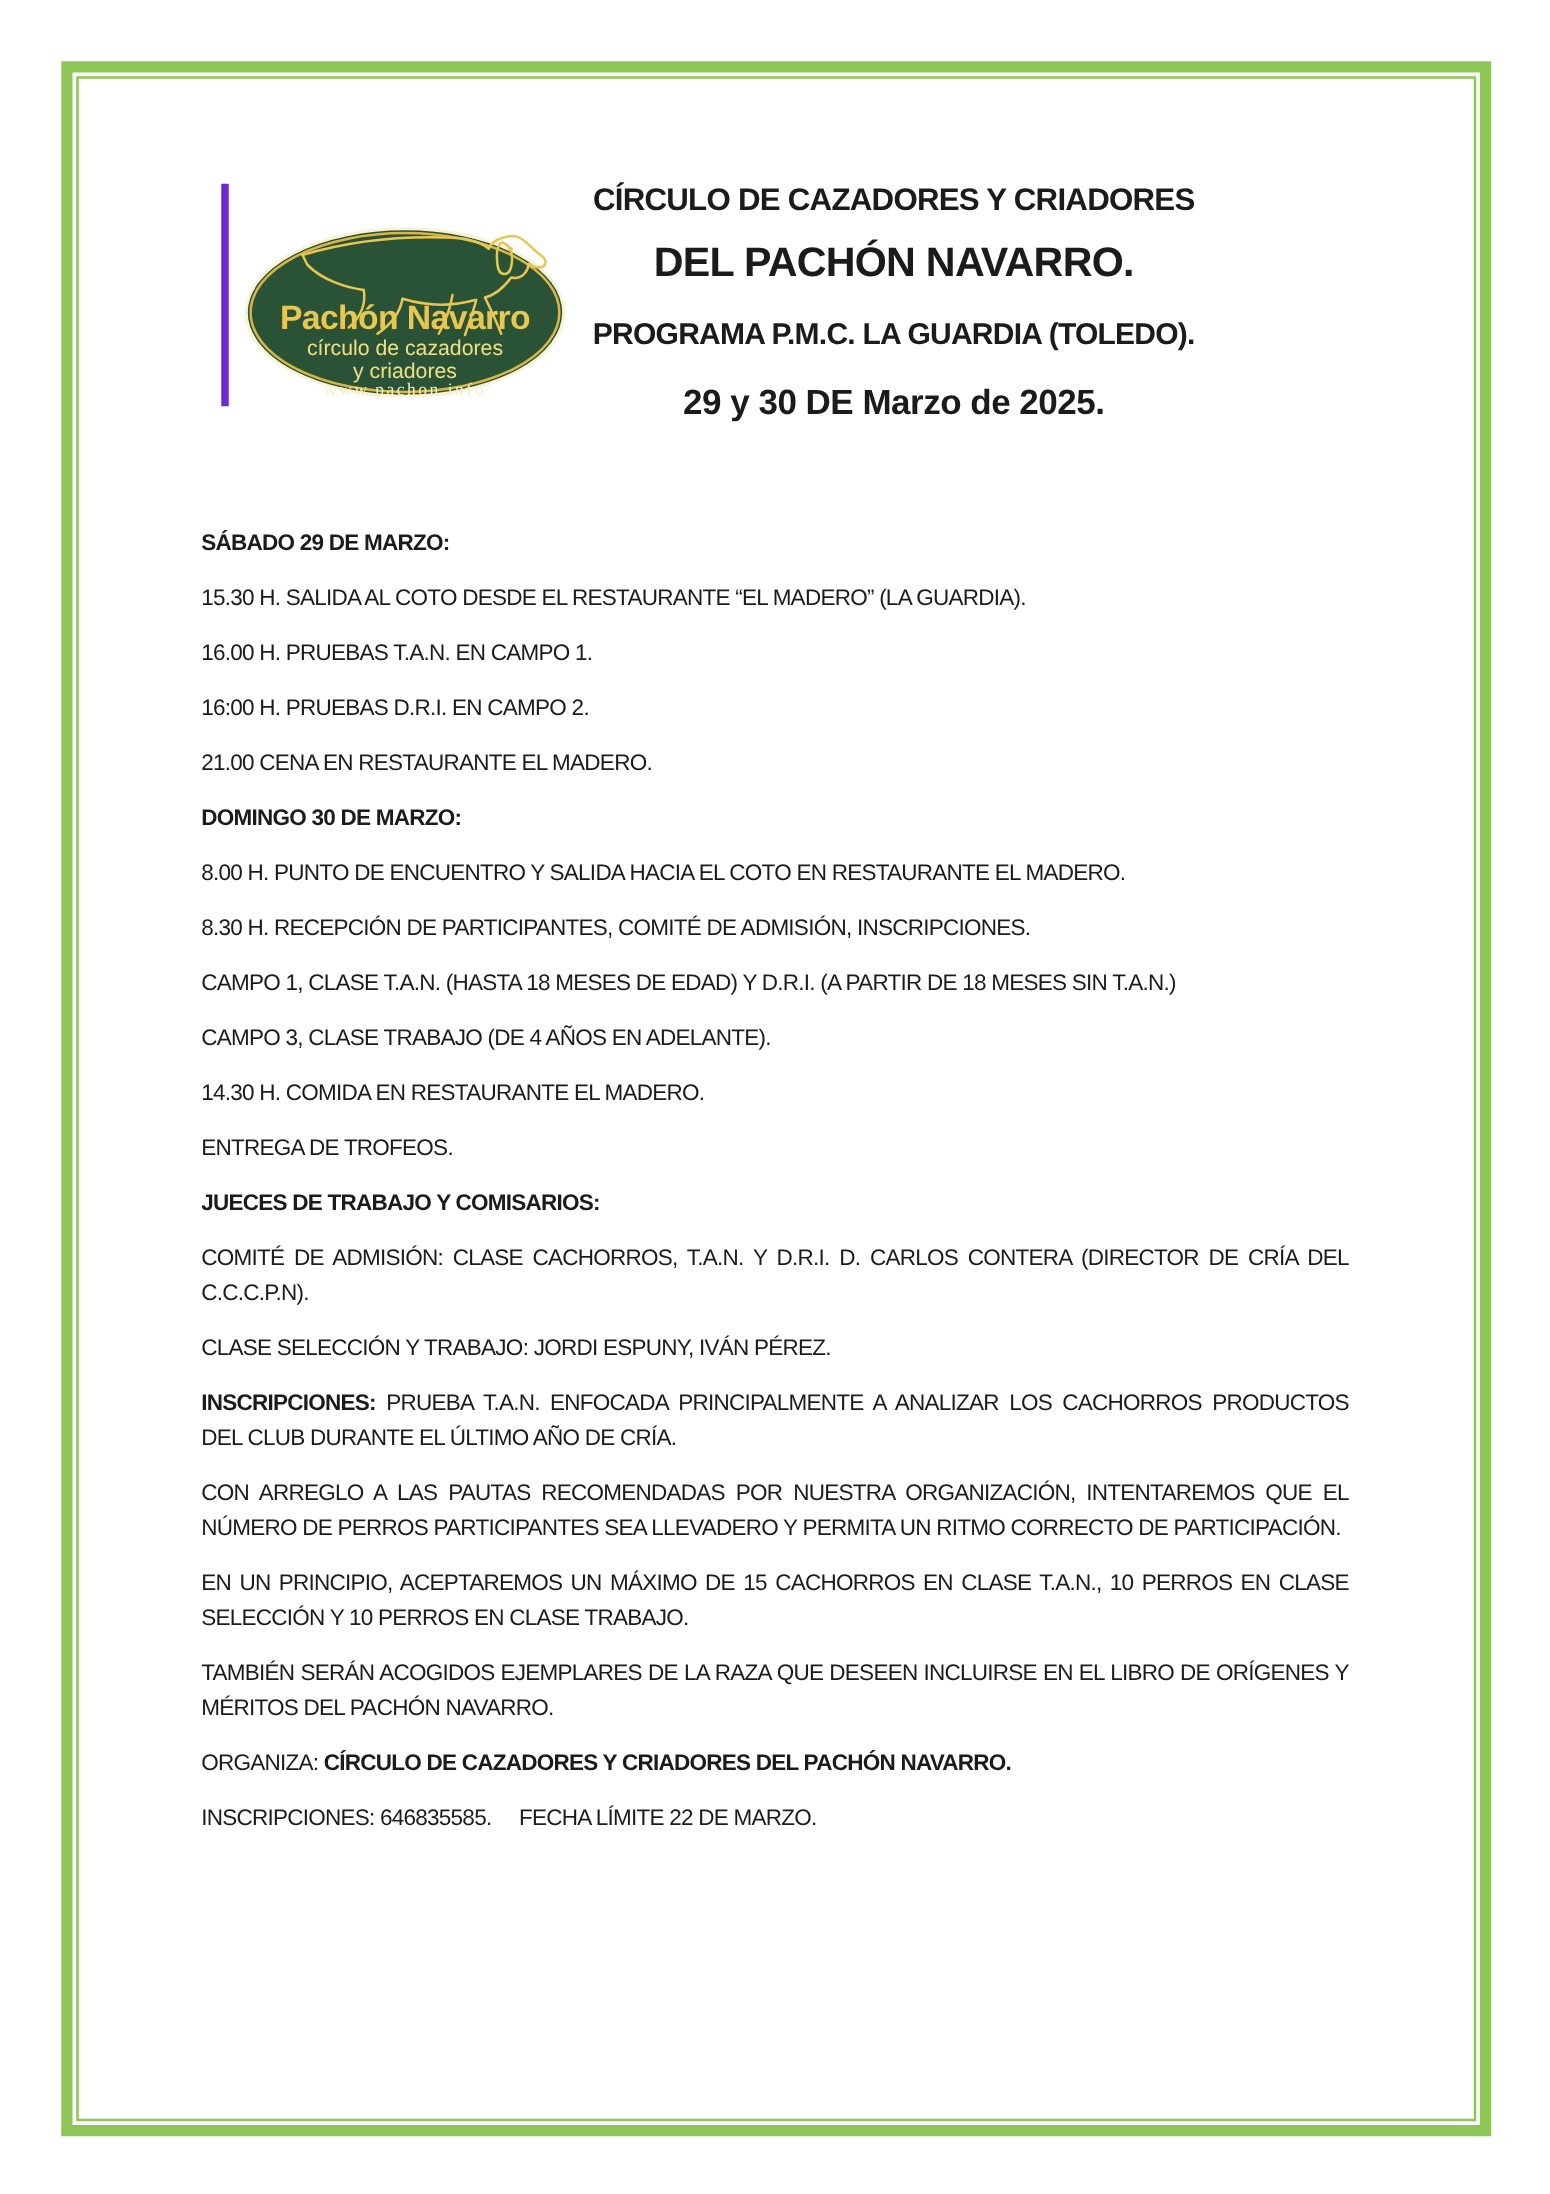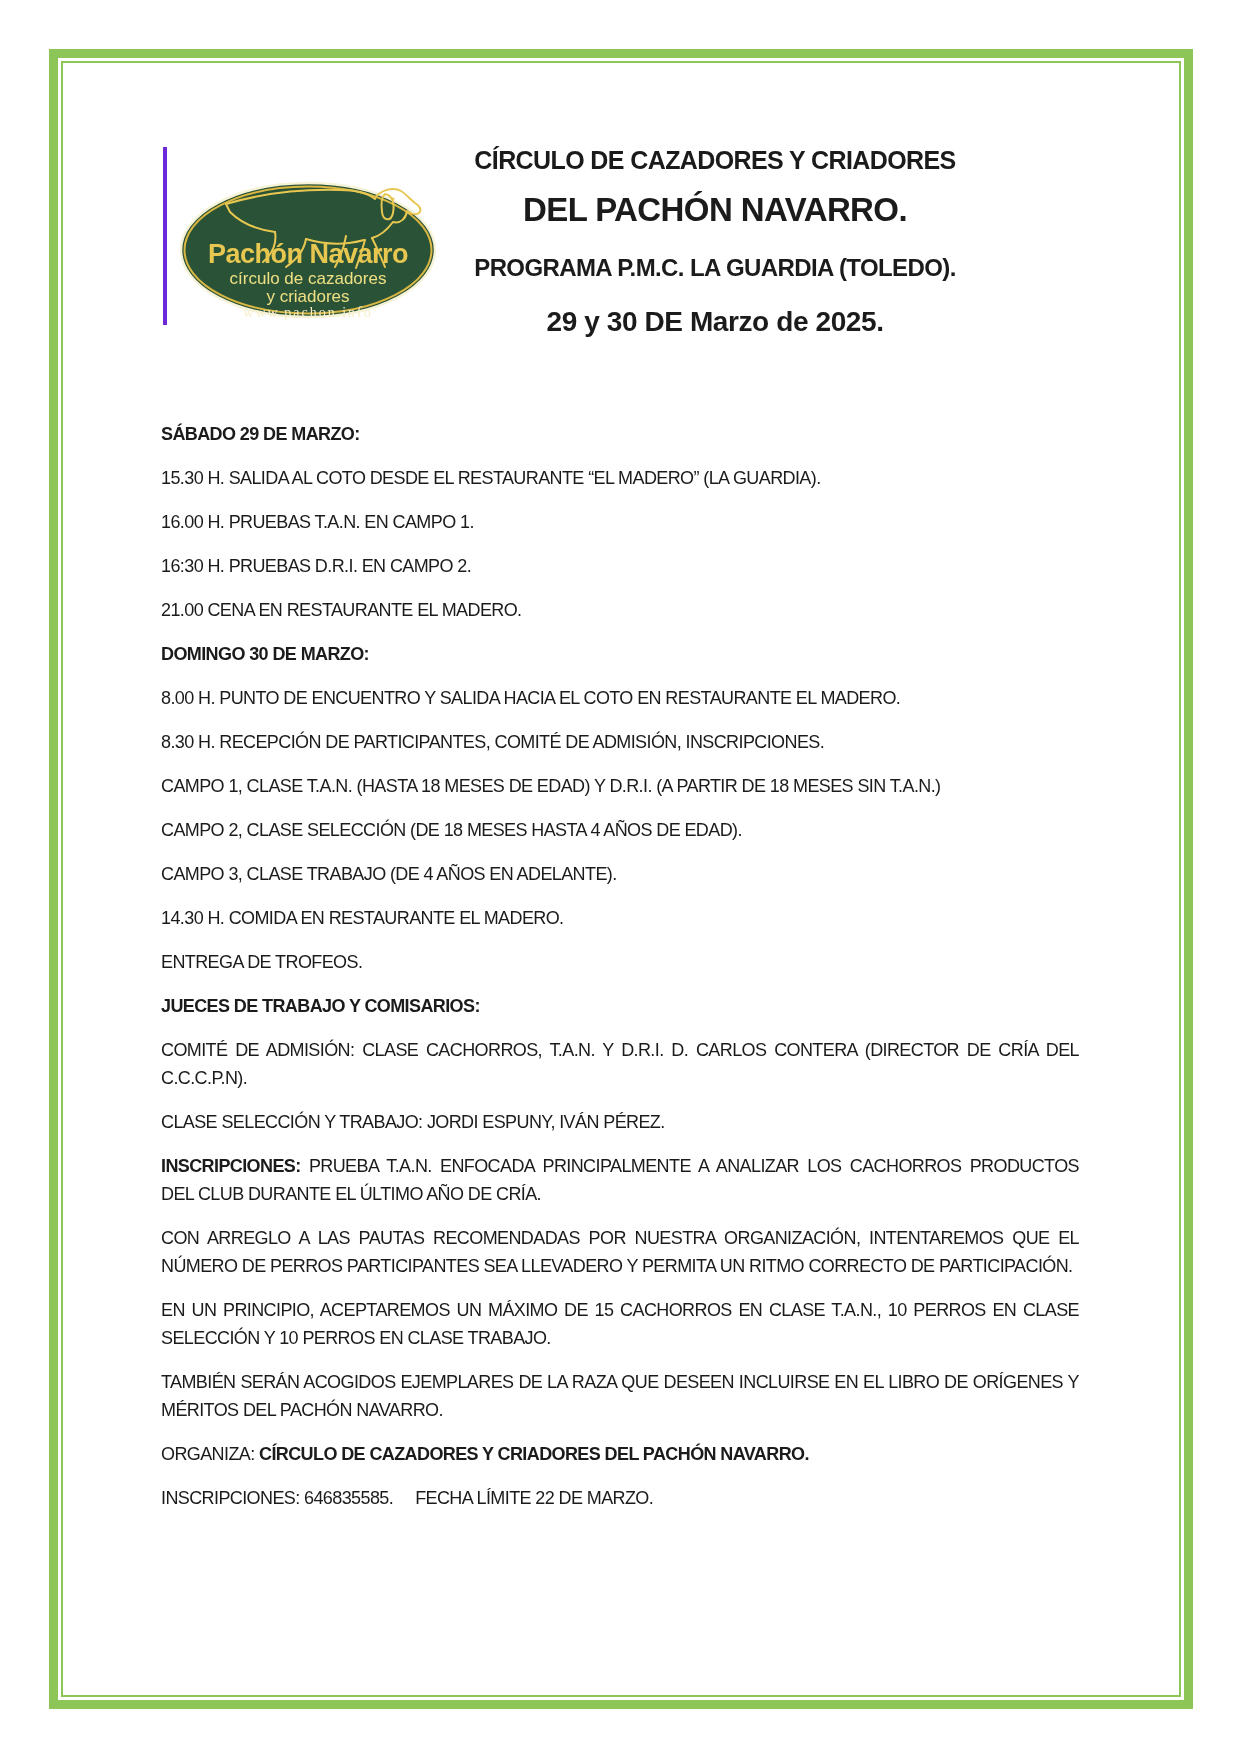--- a/index.html
+++ b/index.html
@@ -16,22 +16,22 @@
     font-family:"Liberation Sans",sans-serif;color:var(--text_color);
     overflow:hidden;
   }
   
   .frame-outer{position:absolute;left:49px;top:49px;right:47px;bottom:46px;
     border:9px solid var(--frame_green);pointer-events:none;}
   .frame-inner{position:absolute;left:61px;top:61px;right:59px;bottom:58px;
     border:2px solid var(--frame_green);pointer-events:none;}
 
   
-  .logo-wrap{position:absolute;left:163px;top:147px;width:284px;height:178px;
-    border-left:4px solid #6d28d9;}
+  .logo-wrap{position:absolute;left:177px;top:147px;width:284px;height:178px;
+    border-left:6px solid #6d28d9;}
   .logo-svg{position:absolute;left:11px;top:33px;}
   .logo-text{position:absolute;left:11px;width:260px;text-align:center;color:var(--logo_gold);}
   .logo-title{top:92px;font-size:27px;font-weight:bold;letter-spacing:-0.5px;}
   .logo-sub{color:var(--logo_gold_light);font-size:17px;letter-spacing:0px;}
   .logo-sub1{top:122px;}
   .logo-sub2{top:140px;}
   .logo-url{top:158px;font-family:"Liberation Serif",serif;font-size:14px;
     color:var(--logo_cream);letter-spacing:2px;}
 
   
@@ -84,27 +84,26 @@
   <div class="title-line t1">CÍRCULO DE CAZADORES Y CRIADORES</div>
   <div class="title-line t2">DEL PACHÓN NAVARRO.</div>
   <div class="title-line t3">PROGRAMA P.M.C. LA GUARDIA (TOLEDO).</div>
   <div class="title-line t4">29 y 30 DE Marzo de 2025.</div>
 </div>
 
 <div class="body-text">
   <p class="para h"><span>SÁBADO 29 DE MARZO:</span></p>
   <p class="para"><span>15.30 H. SALIDA AL COTO DESDE EL RESTAURANTE “EL MADERO” (LA GUARDIA).</span></p>
   <p class="para"><span>16.00 H. PRUEBAS T.A.N. EN CAMPO 1.</span></p>
-  <p class="para"><span>16:30 H. PRUEBAS D.R.I. EN CAMPO 2.</span></p>
+  <p class="para"><span>16:00 H. PRUEBAS D.R.I. EN CAMPO 2.</span></p>
   <p class="para"><span>21.00 CENA EN RESTAURANTE EL MADERO.</span></p>
   <p class="para h"><span>DOMINGO 30 DE MARZO:</span></p>
   <p class="para"><span>8.00 H. PUNTO DE ENCUENTRO Y SALIDA HACIA EL COTO EN RESTAURANTE EL MADERO.</span></p>
   <p class="para"><span>8.30 H. RECEPCIÓN DE PARTICIPANTES, COMITÉ DE ADMISIÓN, INSCRIPCIONES.</span></p>
   <p class="para"><span>CAMPO 1, CLASE T.A.N. (HASTA 18 MESES DE EDAD) Y D.R.I. (A PARTIR DE 18 MESES SIN T.A.N.)</span></p>
-  <p class="para"><span>CAMPO 2, CLASE SELECCIÓN (DE 18 MESES HASTA 4 AÑOS DE EDAD).</span></p>
   <p class="para"><span>CAMPO 3, CLASE TRABAJO (DE 4 AÑOS EN ADELANTE).</span></p>
   <p class="para"><span>14.30 H. COMIDA EN RESTAURANTE EL MADERO.</span></p>
   <p class="para"><span>ENTREGA DE TROFEOS.</span></p>
   <p class="para h"><span>JUECES DE TRABAJO Y COMISARIOS:</span></p>
   <p class="para j"><span>COMITÉ DE ADMISIÓN: CLASE CACHORROS, T.A.N. Y D.R.I. D. CARLOS CONTERA (DIRECTOR DE CRÍA DEL C.C.C.P.N).</span></p>
   <p class="para"><span>CLASE SELECCIÓN Y TRABAJO: JORDI ESPUNY, IVÁN PÉREZ.</span></p>
   <p class="para j"><span class="b">INSCRIPCIONES:</span><span> PRUEBA T.A.N. ENFOCADA PRINCIPALMENTE A ANALIZAR LOS CACHORROS PRODUCTOS DEL CLUB DURANTE EL ÚLTIMO AÑO DE CRÍA.</span></p>
   <p class="para j"><span>CON ARREGLO A LAS PAUTAS RECOMENDADAS POR NUESTRA ORGANIZACIÓN, INTENTAREMOS QUE EL NÚMERO DE PERROS PARTICIPANTES SEA LLEVADERO Y PERMITA UN RITMO CORRECTO DE PARTICIPACIÓN.</span></p>
   <p class="para j"><span>EN UN PRINCIPIO, ACEPTAREMOS UN MÁXIMO DE 15 CACHORROS EN CLASE T.A.N., 10 PERROS EN CLASE SELECCIÓN Y 10 PERROS EN CLASE TRABAJO.</span></p>
   <p class="para j"><span>TAMBIÉN SERÁN ACOGIDOS EJEMPLARES DE LA RAZA QUE DESEEN INCLUIRSE EN EL LIBRO DE ORÍGENES Y MÉRITOS DEL PACHÓN NAVARRO.</span></p>

